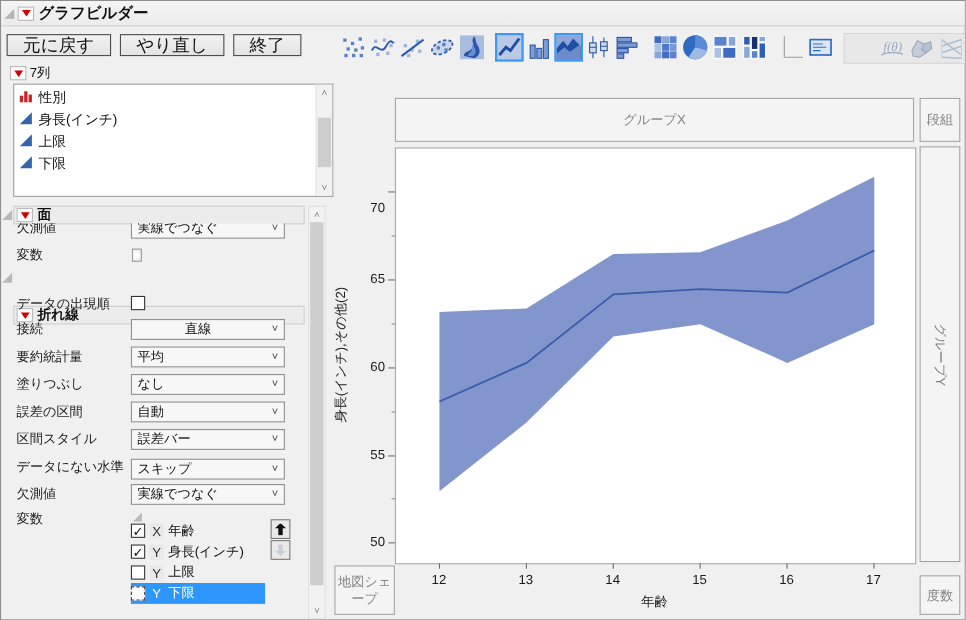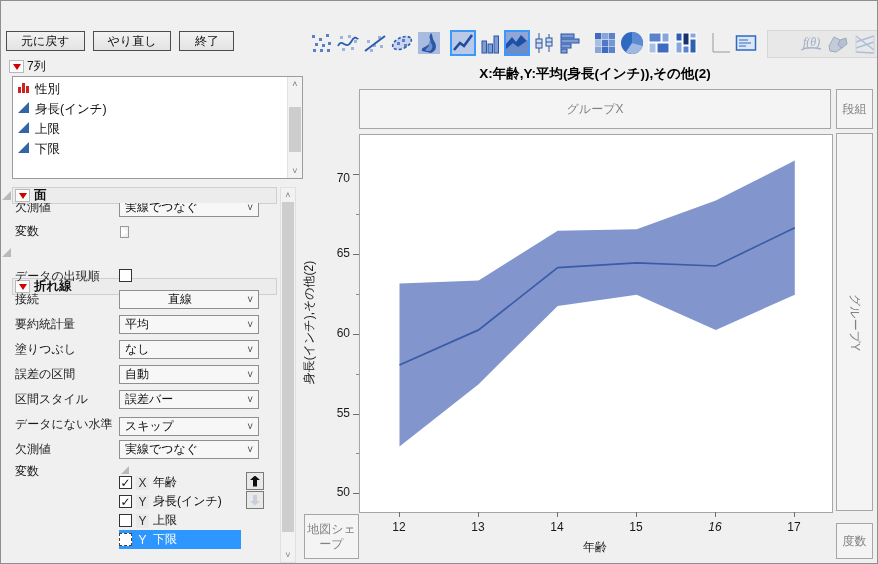--- a/index.html
+++ b/index.html
@@ -5,21 +5,21 @@
   html,body{margin:0;padding:0;background:#d8d8d8;font-family:"Liberation Sans","DejaVu Sans",sans-serif;}
   #window{position:relative;width:878px;height:564px;background:#f0f0f0;border:1px solid #8f8f8f;box-sizing:border-box;overflow:hidden;}
   
   #titlebar{position:absolute;left:0;top:0;width:100%;height:22px;background:linear-gradient(#f5f5f5,#ebebeb);border-bottom:1px solid #cfcfcf;display:flex;align-items:center;}
   .tri-grey{width:0;height:0;border-left:9px solid transparent;border-bottom:9px solid #b5b5b5;margin:0 3px 0 3px;}
   .red-tri-btn{width:15px;height:13px;background:#fcfcfc;border:1px solid #b9b9b9;display:inline-flex;align-items:center;justify-content:center;box-sizing:border-box;}
   .red-tri-btn::after{content:"";width:0;height:0;border-left:4px solid transparent;border-right:4px solid transparent;border-top:6px solid #d40000;}
   #win-title{font-size:14px;font-weight:700;color:#111;margin-left:4px;}
   
   #btnrow{position:absolute;left:5px;top:30px;display:flex;gap:8px;}
-  .btn{height:20px;min-width:55px;padding:0 14px;background:linear-gradient(#f2f2f2,#e3e3e3);border:1px solid #4d4d4d;font-size:12px;display:flex;align-items:center;justify-content:center;color:#111;box-sizing:border-box;}
+  .btn{height:20px;min-width:55px;padding:0 14px;background:linear-gradient(#f2f2f2,#e3e3e3);border:1px solid #4d4d4d;font-size:16px;display:flex;align-items:center;justify-content:center;color:#111;box-sizing:border-box;}
   
   #toolbar{position:absolute;left:307px;top:29px;display:flex;align-items:flex-start;}
   .tb-group{display:flex;}
   .tb-icon{width:26px;height:26px;border:1px solid transparent;display:flex;align-items:center;justify-content:center;box-sizing:border-box;margin-right:1px;background:#f0f0f0;}
   .tb-icon.sel{border:2px solid #3b99fc;background:#b9c9e6;}
   .tb-gap{width:7px;}
   .tb-sep{width:26px;height:26px;display:flex;align-items:center;justify-content:center;}
   .tb-disabled-group{display:flex;background:#e8e8e8;border:1px solid #d6d6d6;padding-left:30px;}
   .tb-disabled-group .tb-icon{opacity:.8;background:transparent;}
   
@@ -68,20 +68,25 @@
   .xtick-label{position:absolute;top:8px;width:30px;margin-left:-15px;text-align:center;font-size:12px;color:#1a1a1a;}
   #x-label{position:absolute;top:27px;width:100%;text-align:center;font-size:12px;color:#1a1a1a;}
   #zone-groupy span{transform:rotate(90deg);white-space:nowrap;}
   #zone-mapshape{line-height:15px;}
 </style>
 </head>
 <body>
 
 <div id="window">
 
+  <div id="titlebar">
+    <span class="tri-grey"></span>
+    <span class="red-tri-btn"></span>
+    <span id="win-title">グラフビルダー</span>
+  </div>
 
   <div id="btnrow">
     <div class="btn">元に戻す</div>
     <div class="btn">やり直し</div>
     <div class="btn">終了</div>
   </div>
 
   <div id="toolbar">
       <div class="tb-group">
         <div class="tb-icon">
@@ -412,21 +417,20 @@
   <div class="mv-btn" style="top:490px;">
       <span class="arrow-down"></span>
     </div>
 
   <div class="vscroll" style="left:279px;top:186px;height:374px;border:1px solid #e0e0e0;">
     <span class="sarrow" style="top:0;">˄</span>
     <span class="sthumb" style="top:14px;height:330px;"></span>
     <span class="sarrow" style="bottom:0;">˅</span>
   </div>
 
-  <div id="chart-title">X:年齢,Y:平均(身長(インチ)),その他(2)</div>
 
   <div class="zone" style="left:358px;top:88px;width:472px;height:40px;">
     <span>グループX</span>
   </div>
   <div class="zone" style="left:835px;top:88px;width:37px;height:40px;">
     <span>段組</span>
   </div>
   <div class="zone" id="zone-groupy" style="left:835px;top:132px;width:37px;height:378px;">
     <span>グループY</span>
   </div>
@@ -443,21 +447,21 @@
   <div id="y-axis">
       <span class="ytick-major" style="top: 359px;"></span>
       <span class="ytick-label" style="top: 351px;">50</span>
       <span class="ytick-major" style="top: 280px;"></span>
       <span class="ytick-label" style="top: 272px;">55</span>
       <span class="ytick-major" style="top: 200px;"></span>
       <span class="ytick-label" style="top: 192px;">60</span>
       <span class="ytick-major" style="top: 120px;"></span>
       <span class="ytick-label" style="top: 112px;">65</span>
       <span class="ytick-major" style="top: 40px;"></span>
-      <span class="ytick-label" style="top: 37px;">70</span>
+      <span class="ytick-label" style="top: 48px;">70</span>
       <span class="ytick-minor" style="top: 319px;"></span>
       <span class="ytick-minor" style="top: 240px;"></span>
       <span class="ytick-minor" style="top: 160px;"></span>
       <span class="ytick-minor" style="top: 80px;"></span>
     </div>
 
   <div id="plot">
     <svg id="plot-svg" width="472" height="377" viewBox="0 0 472 377">
       <polygon id="band-poly" points="39.5,148.6 118.6,145.4 197.7,95.8 276.7,94.3 355.8,65.5 434.8,25.6 434.8,159.7 355.8,194.9 276.7,159.7 197.7,170.9 118.6,249.2 39.5,311.5" fill="#8296cd"></polygon>
       <polyline id="mean-line" fill="none" stroke-width="1.7" points="39.5,230.0 118.6,194.9 197.7,132.6 276.7,127.8 355.8,131.0 434.8,92.7" stroke="#3a5ba9"></polyline>
@@ -468,18 +472,18 @@
     <div id="x-label">年齢</div>
   <span class="xtick-mark" style="left: 40px;"></span>
       <span class="xtick-label" style="left: 40px;">12</span>
       <span class="xtick-mark" style="left: 119px;"></span>
       <span class="xtick-label" style="left: 119px;">13</span>
       <span class="xtick-mark" style="left: 198px;"></span>
       <span class="xtick-label" style="left: 198px;">14</span>
       <span class="xtick-mark" style="left: 277px;"></span>
       <span class="xtick-label" style="left: 277px;">15</span>
       <span class="xtick-mark" style="left: 356px;"></span>
-      <span class="xtick-label" style="left: 356px; font-style: italic;">16</span>
+      <span class="xtick-label" style="left: 356px;">16</span>
       <span class="xtick-mark" style="left: 435px;"></span>
       <span class="xtick-label" style="left: 435px;">17</span>
     </div>
 
 </div>
 
 </body></html>

